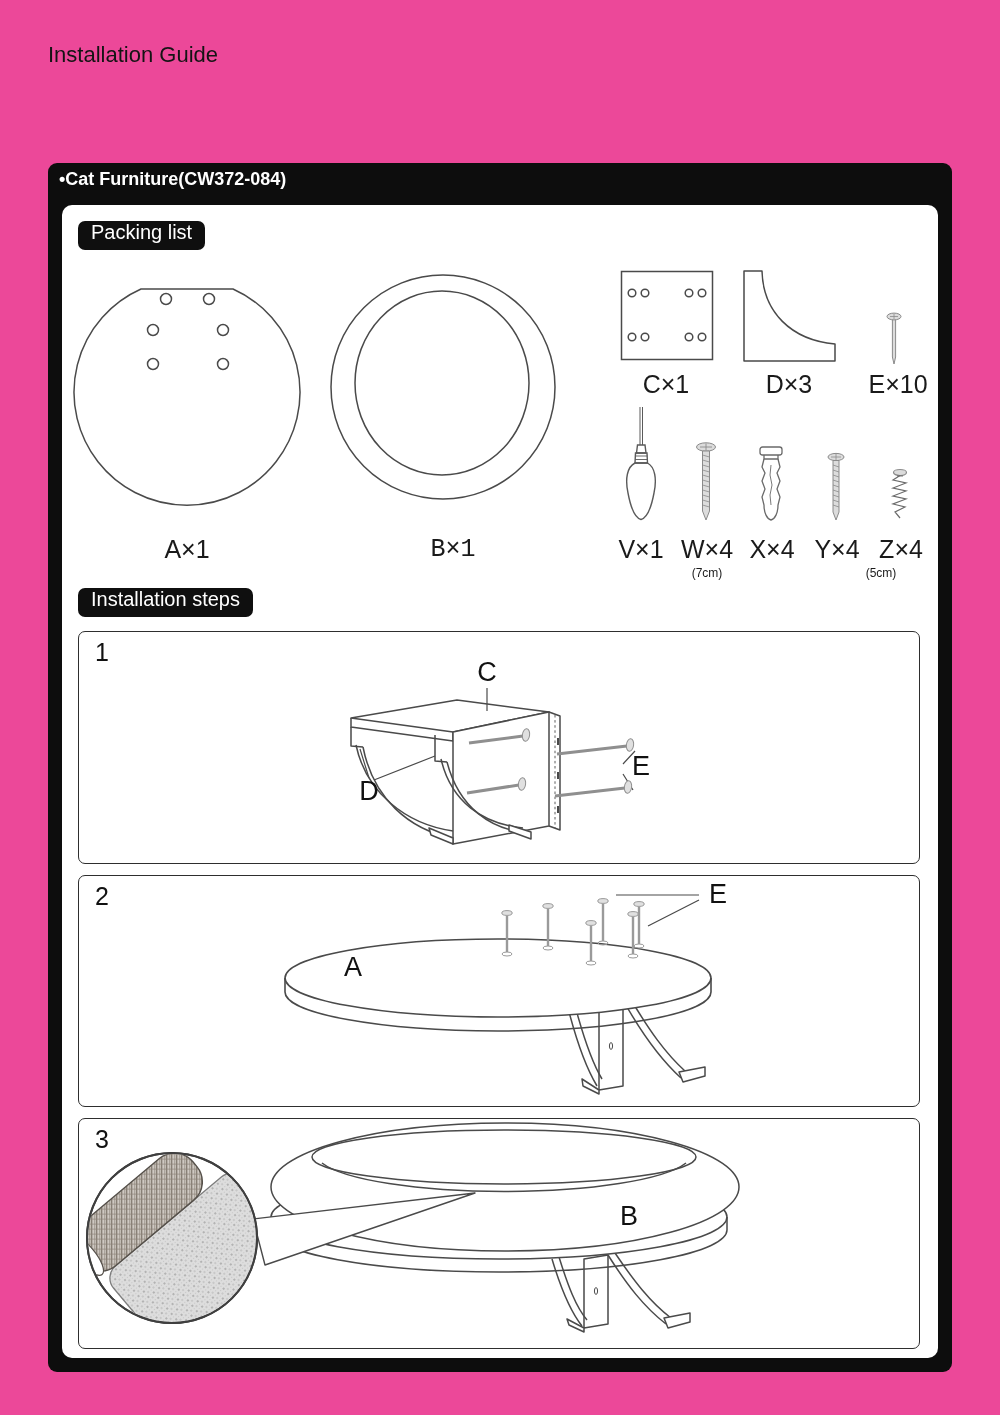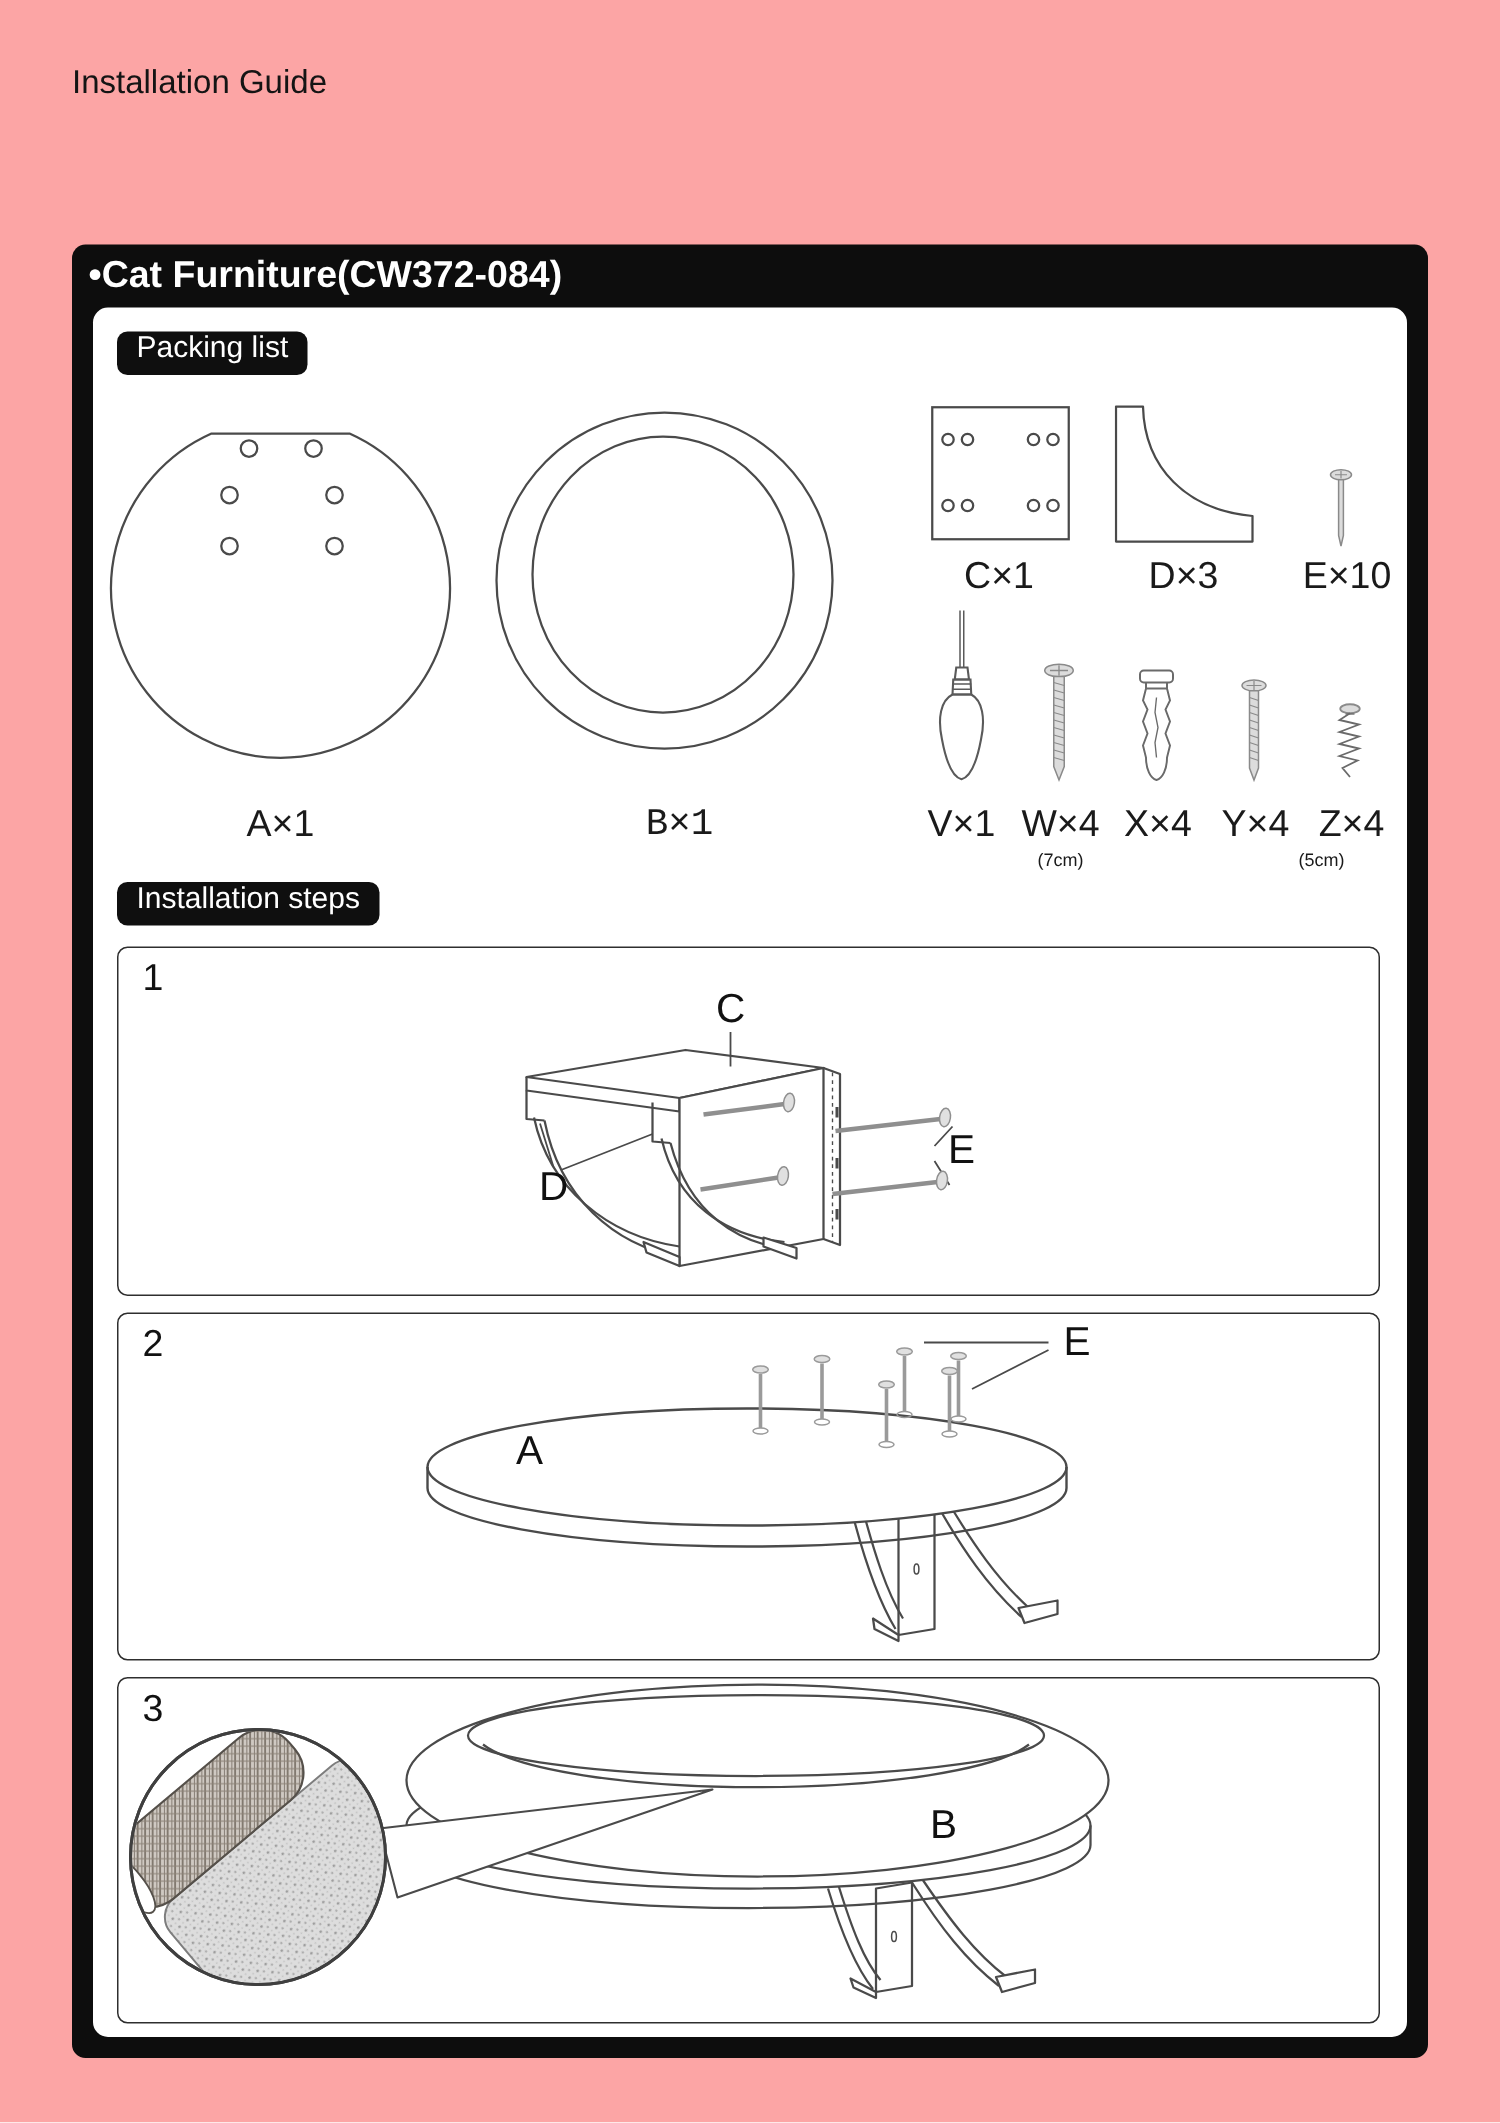--- a/index.html
+++ b/index.html
@@ -1,23 +1,23 @@
 <!DOCTYPE html>
 <html><head>
 <meta charset="utf-8">
 <style>
   html,body{margin:0;padding:0;background:#ffffff;}
-  .page{position:relative;width:1000px;height:1415px;background:#fca5a5;
+  .page{position:relative;width:1000px;height:1415px;background:#ec4899;
         font-family:"Liberation Sans",sans-serif;color:#111;overflow:hidden;text-align:center;}
   .eyebrow{position:absolute;left:48px;top:42px;font-size:22px;color:#141414;}
   .doc-title{position:absolute;left:46px;top:70px;font-size:49px;font-weight:800;
              letter-spacing:-1px;color:#0d0d0d;white-space:nowrap;}
   .product-box{position:absolute;left:48px;top:163px;width:904px;height:1209px;
                background:#0d0d0d;border-radius:9px;}
-  .banner-label{position:absolute;left:11px;top:6px;font-size:25px;font-weight:bold;color:#ffffff;
+  .banner-label{position:absolute;left:11px;top:6px;font-size:18px;font-weight:bold;color:#ffffff;
                 white-space:nowrap;}
   .inner-panel{position:absolute;left:14px;top:42px;width:876px;height:1153px;
                background:#ffffff;border-radius:10px;}
   .tag{position:absolute;background:#0f0f0f;color:#fff;font-size:20px;
        padding:0 13px 6px 13px;border-radius:7px;white-space:nowrap;}
   .plabel{position:absolute;transform:translateX(-50%);font-size:25px;color:#1a1a1a;
           white-space:nowrap;}
   .pnote{position:absolute;transform:translateX(-50%);font-size:12px;color:#1a1a1a;
          white-space:nowrap;}
   .part{position:absolute;}

